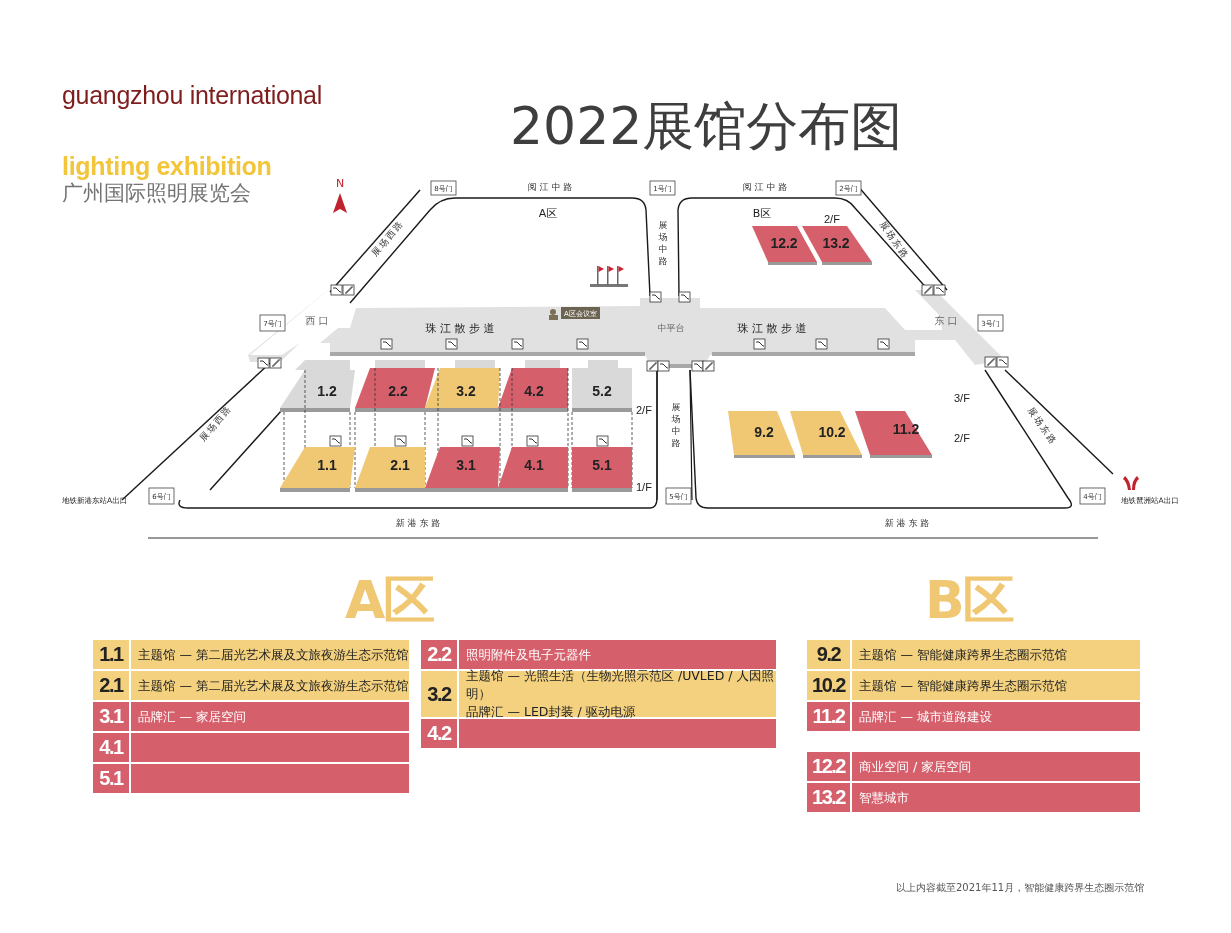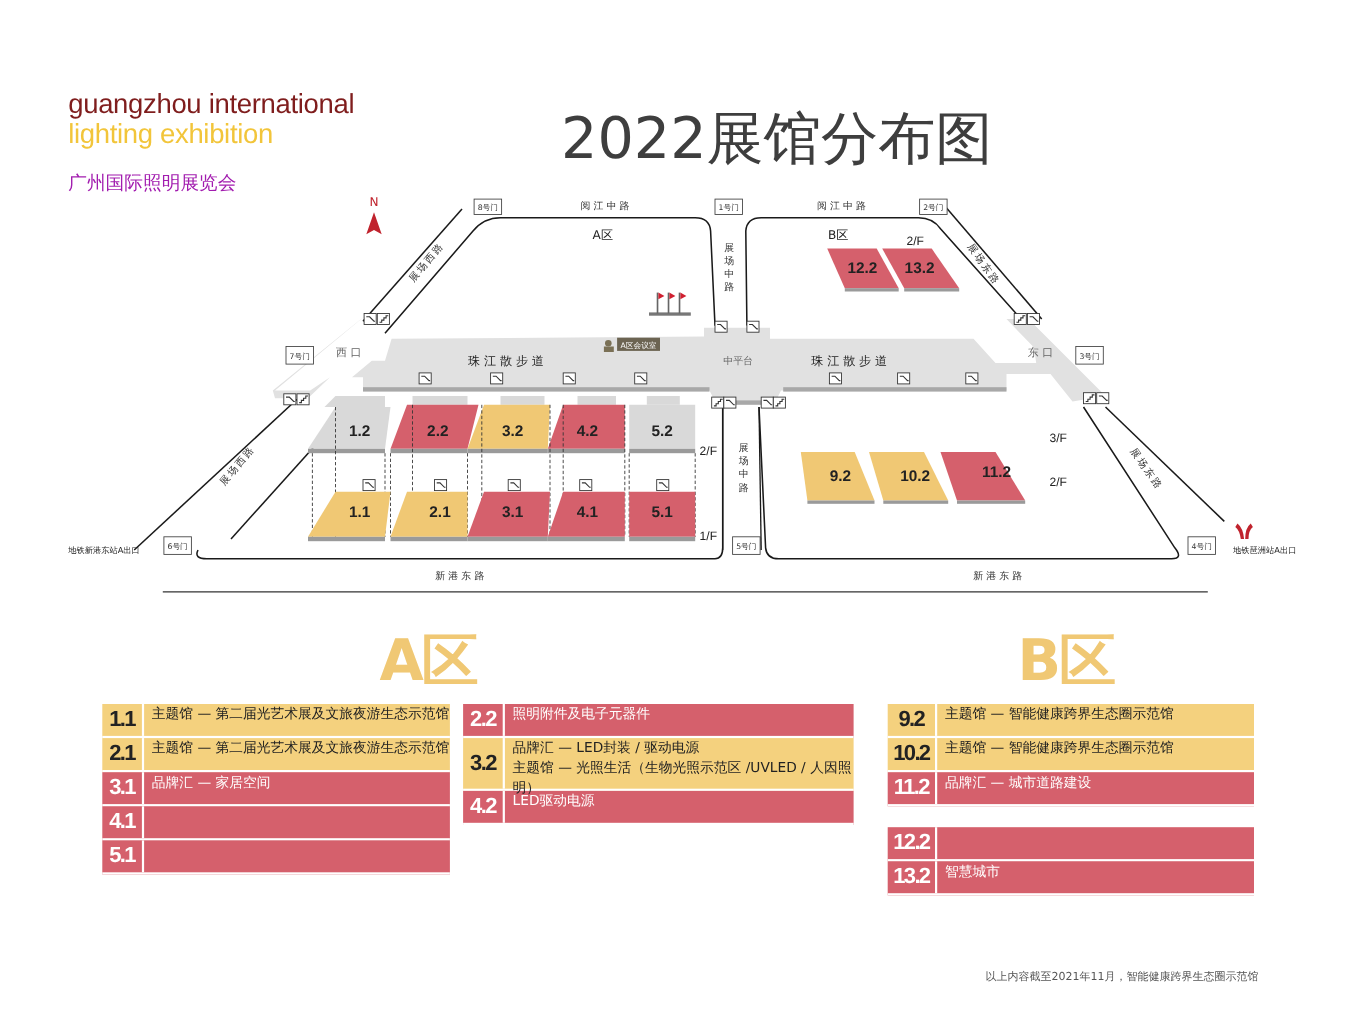--- a/index.html
+++ b/index.html
@@ -1,34 +1,34 @@
 <!DOCTYPE html>
 <html><head>
 <meta charset="utf-8">
 <style>
   * { box-sizing: border-box; margin: 0; padding: 0; }
   html, body { width: 1231px; height: 933px; background: #ffffff; overflow: hidden; }
   body { position: relative; font-family: "Liberation Sans", "DejaVu Sans", sans-serif; color: #222; }
 
   .logo { position: absolute; left: 62px; top: 82px; }
   .logo .l1 { font-size: 25px; color: #7f1d1d; letter-spacing: -0.3px; line-height: 27px; font-family: "Liberation Sans", sans-serif; }
-  .logo .l2 { font-size: 25px; color: #f2c53a; font-weight: normal; line-height: 27px; letter-spacing: -0.3px; }
-  .logo .l3 { font-size: 17px; color: #a21caf; line-height: 22px; margin-top: 20px; }
+  .logo .l2 { font-size: 25px; color: #f2c53a; font-weight: bold; line-height: 27px; letter-spacing: -0.3px; margin-top: 44px; }
+  .logo .l3 { font-size: 21px; color: #737373; line-height: 22px; margin-top: 2px; }
 
   .page-title { position: absolute; left: 510px; top: 92px; font-size: 52px; color: #3e3e3e; font-family: "DejaVu Sans", sans-serif; letter-spacing: 0px; }
 
   svg.map { position: absolute; left: 0; top: 0; }
   .maptext { font-family: "DejaVu Sans", sans-serif; }
 
   .zone-heading { position: absolute; font-size: 52px; font-weight: bold; color: #f0c874; font-family: "DejaVu Sans", sans-serif; letter-spacing: -2px; }
 
   .legend { position: absolute; }
   .row { display: flex; align-items: stretch; border-bottom: 2px solid #fff; }
   .row .num { width: 38px; display: flex; align-items: center; justify-content: center; font-weight: bold; font-size: 20px; border-right: 2px solid #fff; font-family: "Liberation Sans", sans-serif; letter-spacing: -1.5px; }
-  .row .desc { flex: 1; display: flex; flex-direction: column; padding-left: 7px; font-size: 12.5px; line-height: 18px; font-family: "DejaVu Sans", sans-serif; }
+  .row .desc { flex: 1; display: flex; flex-direction: column; justify-content: center; padding-left: 7px; font-size: 12.5px; line-height: 18px; font-family: "DejaVu Sans", sans-serif; }
   .row.y { background: #f4d17e; }
   .row.y .num, .row.y .desc { color: #222; }
   .row.r { background: #d5606c; }
   .row.r .num, .row.r .desc { color: #fff; }
 
   .footnote { position: absolute; left: 896px; top: 881px; font-size: 10px; color: #555; font-family: "DejaVu Sans", sans-serif; }
 </style>
 </head>
 <body>
 
@@ -331,29 +331,26 @@
 <div class="legend" style="left:421px; top:640px; width:355px;">
   <div class="row r" style="height:31px">
     <div class="num">2.2</div>
     <div class="desc">
         <span>照明附件及电子元器件</span>
       </div>
   </div>
   <div class="row y" style="height:48px">
     <div class="num">3.2</div>
     <div class="desc">
+      <span>主题馆 — 光照生活（生物光照示范区 /UVLED / 人因照明）</span>
       <span>品牌汇 — LED封装 / 驱动电源</span>
-      <span>主题馆 — 光照生活（生物光照示范区 /UVLED / 人因照明）</span>
     </div>
   </div>
   <div class="row r" style="height:31px">
     <div class="num">4.2</div>
-    <div class="desc">
-        <span>LED驱动电源</span>
-      </div>
   </div>
 </div>
 
 <div class="legend" style="left:807px; top:640px; width:333px;">
   <div class="row y" style="height:31px">
     <div class="num" style="width:45px">9.2</div>
     <div class="desc">
         <span>主题馆 — 智能健康跨界生态圈示范馆</span>
       </div>
   </div>
@@ -367,20 +364,23 @@
     <div class="num" style="width:45px">11.2</div>
     <div class="desc">
         <span>品牌汇 — 城市道路建设</span>
       </div>
   </div>
 </div>
 
 <div class="legend" style="left:807px; top:752px; width:333px;">
   <div class="row r" style="height:31px">
     <div class="num" style="width:45px">12.2</div>
+    <div class="desc">
+        <span>商业空间 / 家居空间</span>
+      </div>
   </div>
   <div class="row r" style="height:31px">
     <div class="num" style="width:45px">13.2</div>
     <div class="desc">
         <span>智慧城市</span>
       </div>
   </div>
 </div>
 
 <div class="footnote">以上内容截至2021年11月，智能健康跨界生态圈示范馆</div>

